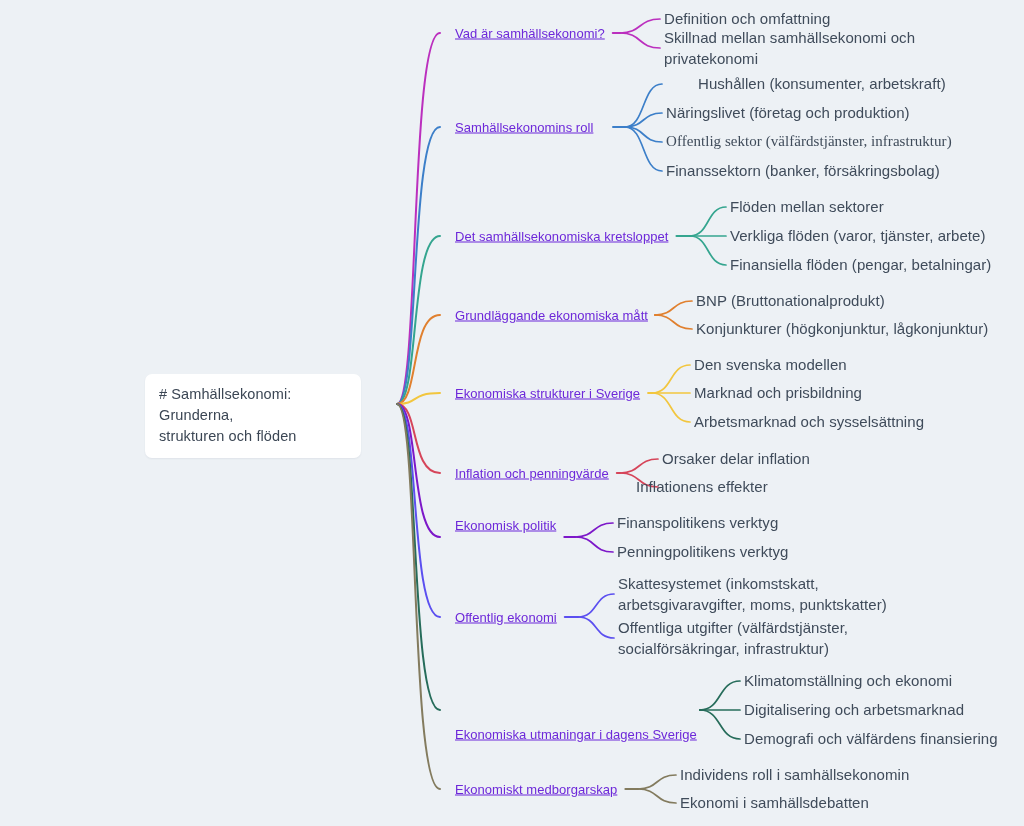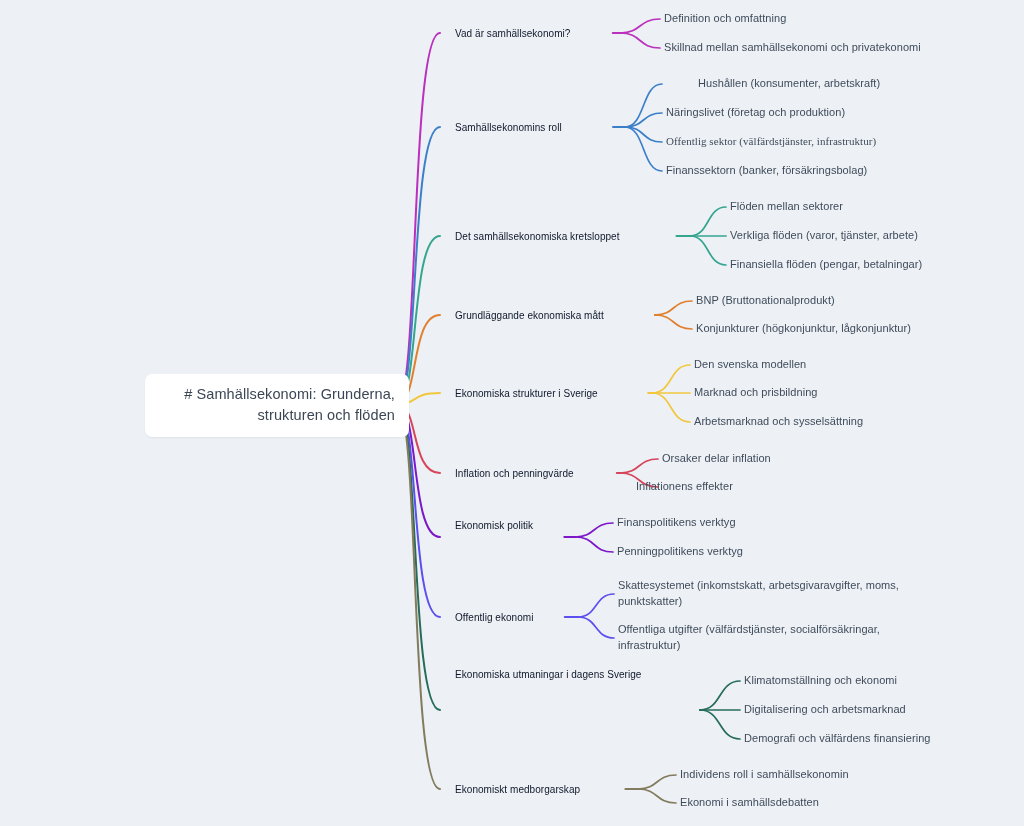--- a/index.html
+++ b/index.html
@@ -39,29 +39,30 @@
     box-sizing: border-box;
     padding: 10px 14px 11px 14px;
     font-size: 14.5px;
     line-height: 1.45;
     color: #3b4654;
     letter-spacing: 0.1px;
     box-shadow: 0 1px 2px rgba(40,60,90,0.07);
   }
   .branch-label {
     position: absolute;
-    font-size: 10px;
-    color: #0f172a;
+    font-size: 13px;
+    color: #6d28d9;
     white-space: nowrap;
     letter-spacing: 0.05px;
     transform: translateY(-50%);
+    text-decoration: underline;
   }
   .leaf-label {
     position: absolute;
-    font-size: 11px;
+    font-size: 15px;
     color: #3f4b5a;
     letter-spacing: 0.05px;
     line-height: 1.42;
     transform: translateY(-50%);
   }
   .leaf-label.wrapped {
     width: 290px;
     white-space: normal;
   }
   .leaf-label.nowrap {
@@ -116,21 +117,21 @@
       <path d="M 700 710 C 722 710, 718 710, 740 710" fill="none" stroke="#266c5a" stroke-width="1.7" stroke-linecap="round"></path>
       <path d="M 700 710 C 722 710, 718 739, 740 739" fill="none" stroke="#266c5a" stroke-width="1.7" stroke-linecap="round"></path>
       <path d="M 397 404 C 419.36 404, 409.9 789, 440 789" fill="none" stroke="#837b5e" stroke-width="2" stroke-linecap="round"></path>
       <path d="M 625.34375 789 L 638 789" fill="none" stroke="#837b5e" stroke-width="2" stroke-linecap="round"></path>
       <path d="M 638 789 C 658.9 789, 655.1 775, 676 775" fill="none" stroke="#837b5e" stroke-width="1.7" stroke-linecap="round"></path>
       <path d="M 638 789 C 658.9 789, 655.1 803, 676 803" fill="none" stroke="#837b5e" stroke-width="1.7" stroke-linecap="round"></path>
     </svg>
 
   <div class="node-layer">
 
-    <div class="root-node" style="left:145px; top:374px; width:264px;text-align:right;">
+    <div class="root-node" style="left:145px; top:374px; width:216px;">
       <div># Samhällsekonomi: Grunderna,</div>
       <div>strukturen och flöden</div>
     </div>
 
     <div id="labels">
         <div class="branch-label" style="left: 455px; top: 33px;">Vad är samhällsekonomi?</div>
         <div class="leaf-label nowrap" style="left: 664px; top: 19px;">Definition och omfattning</div>
         <div class="leaf-label wrapped" style="left: 664px; top: 48px;">Skillnad mellan samhällsekonomi och privatekonomi</div>
         <div class="branch-label" style="left: 455px; top: 127px;">Samhällsekonomins roll</div>
         <div class="leaf-label nowrap" style="left: 666px; top: 84px; margin-left: 32px;">Hushållen (konsumenter, arbetskraft)</div>
@@ -150,21 +151,21 @@
         <div class="leaf-label nowrap" style="left: 694px; top: 422px;">Arbetsmarknad och sysselsättning</div>
         <div class="branch-label" style="left: 455px; top: 473px;">Inflation och penningvärde</div>
         <div class="leaf-label nowrap" style="left: 662px; top: 459px;">Orsaker delar inflation</div>
         <div class="leaf-label nowrap" style="left: 636px; top: 487px;">Inflationens effekter</div>
         <div class="branch-label" style="left: 455px; top: 525px;">Ekonomisk politik</div>
         <div class="leaf-label nowrap" style="left: 617px; top: 523px;">Finanspolitikens verktyg</div>
         <div class="leaf-label nowrap" style="left: 617px; top: 552px;">Penningpolitikens verktyg</div>
         <div class="branch-label" style="left: 455px; top: 617px;">Offentlig ekonomi</div>
         <div class="leaf-label wrapped" style="left: 618px; top: 594px;">Skattesystemet (inkomstskatt, arbetsgivaravgifter, moms, punktskatter)</div>
         <div class="leaf-label wrapped" style="left: 618px; top: 638px;">Offentliga utgifter (välfärdstjänster, socialförsäkringar, infrastruktur)</div>
-        <div class="branch-label" style="left: 455px; top: 674px;">Ekonomiska utmaningar i dagens Sverige</div>
+        <div class="branch-label" style="left: 455px; top: 734px;">Ekonomiska utmaningar i dagens Sverige</div>
         <div class="leaf-label nowrap" style="left: 744px; top: 681px;">Klimatomställning och ekonomi</div>
         <div class="leaf-label nowrap" style="left: 744px; top: 710px;">Digitalisering och arbetsmarknad</div>
         <div class="leaf-label nowrap" style="left: 744px; top: 739px;">Demografi och välfärdens finansiering</div>
         <div class="branch-label" style="left: 455px; top: 789px;">Ekonomiskt medborgarskap</div>
         <div class="leaf-label nowrap" style="left: 680px; top: 775px;">Individens roll i samhällsekonomin</div>
         <div class="leaf-label nowrap" style="left: 680px; top: 803px;">Ekonomi i samhällsdebatten</div>
       </div>
 
   </div>
 </div>

